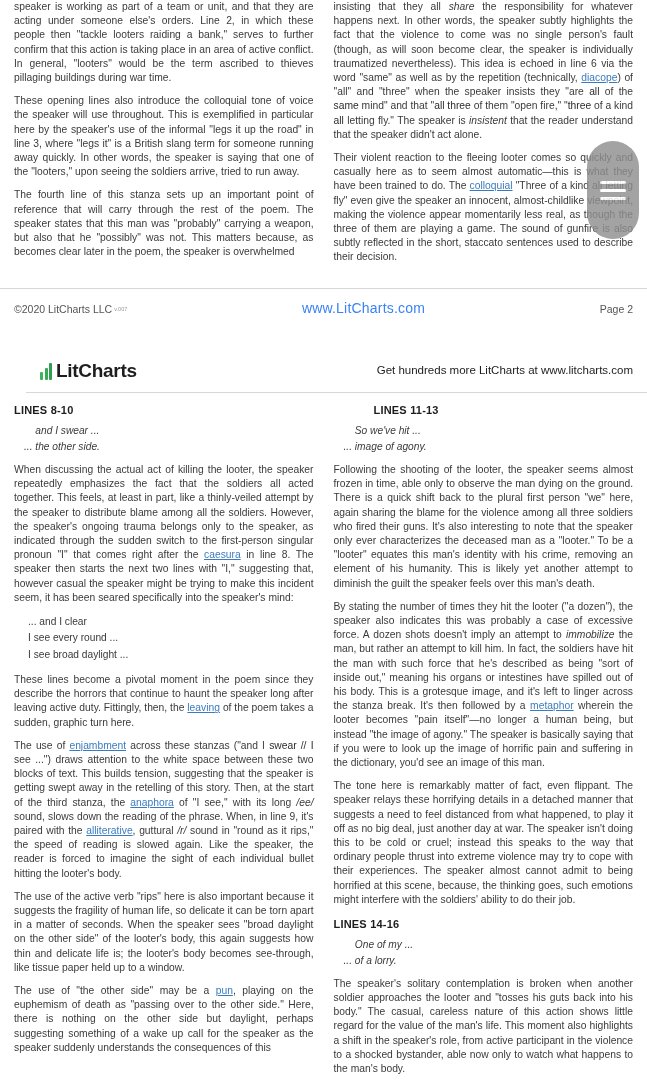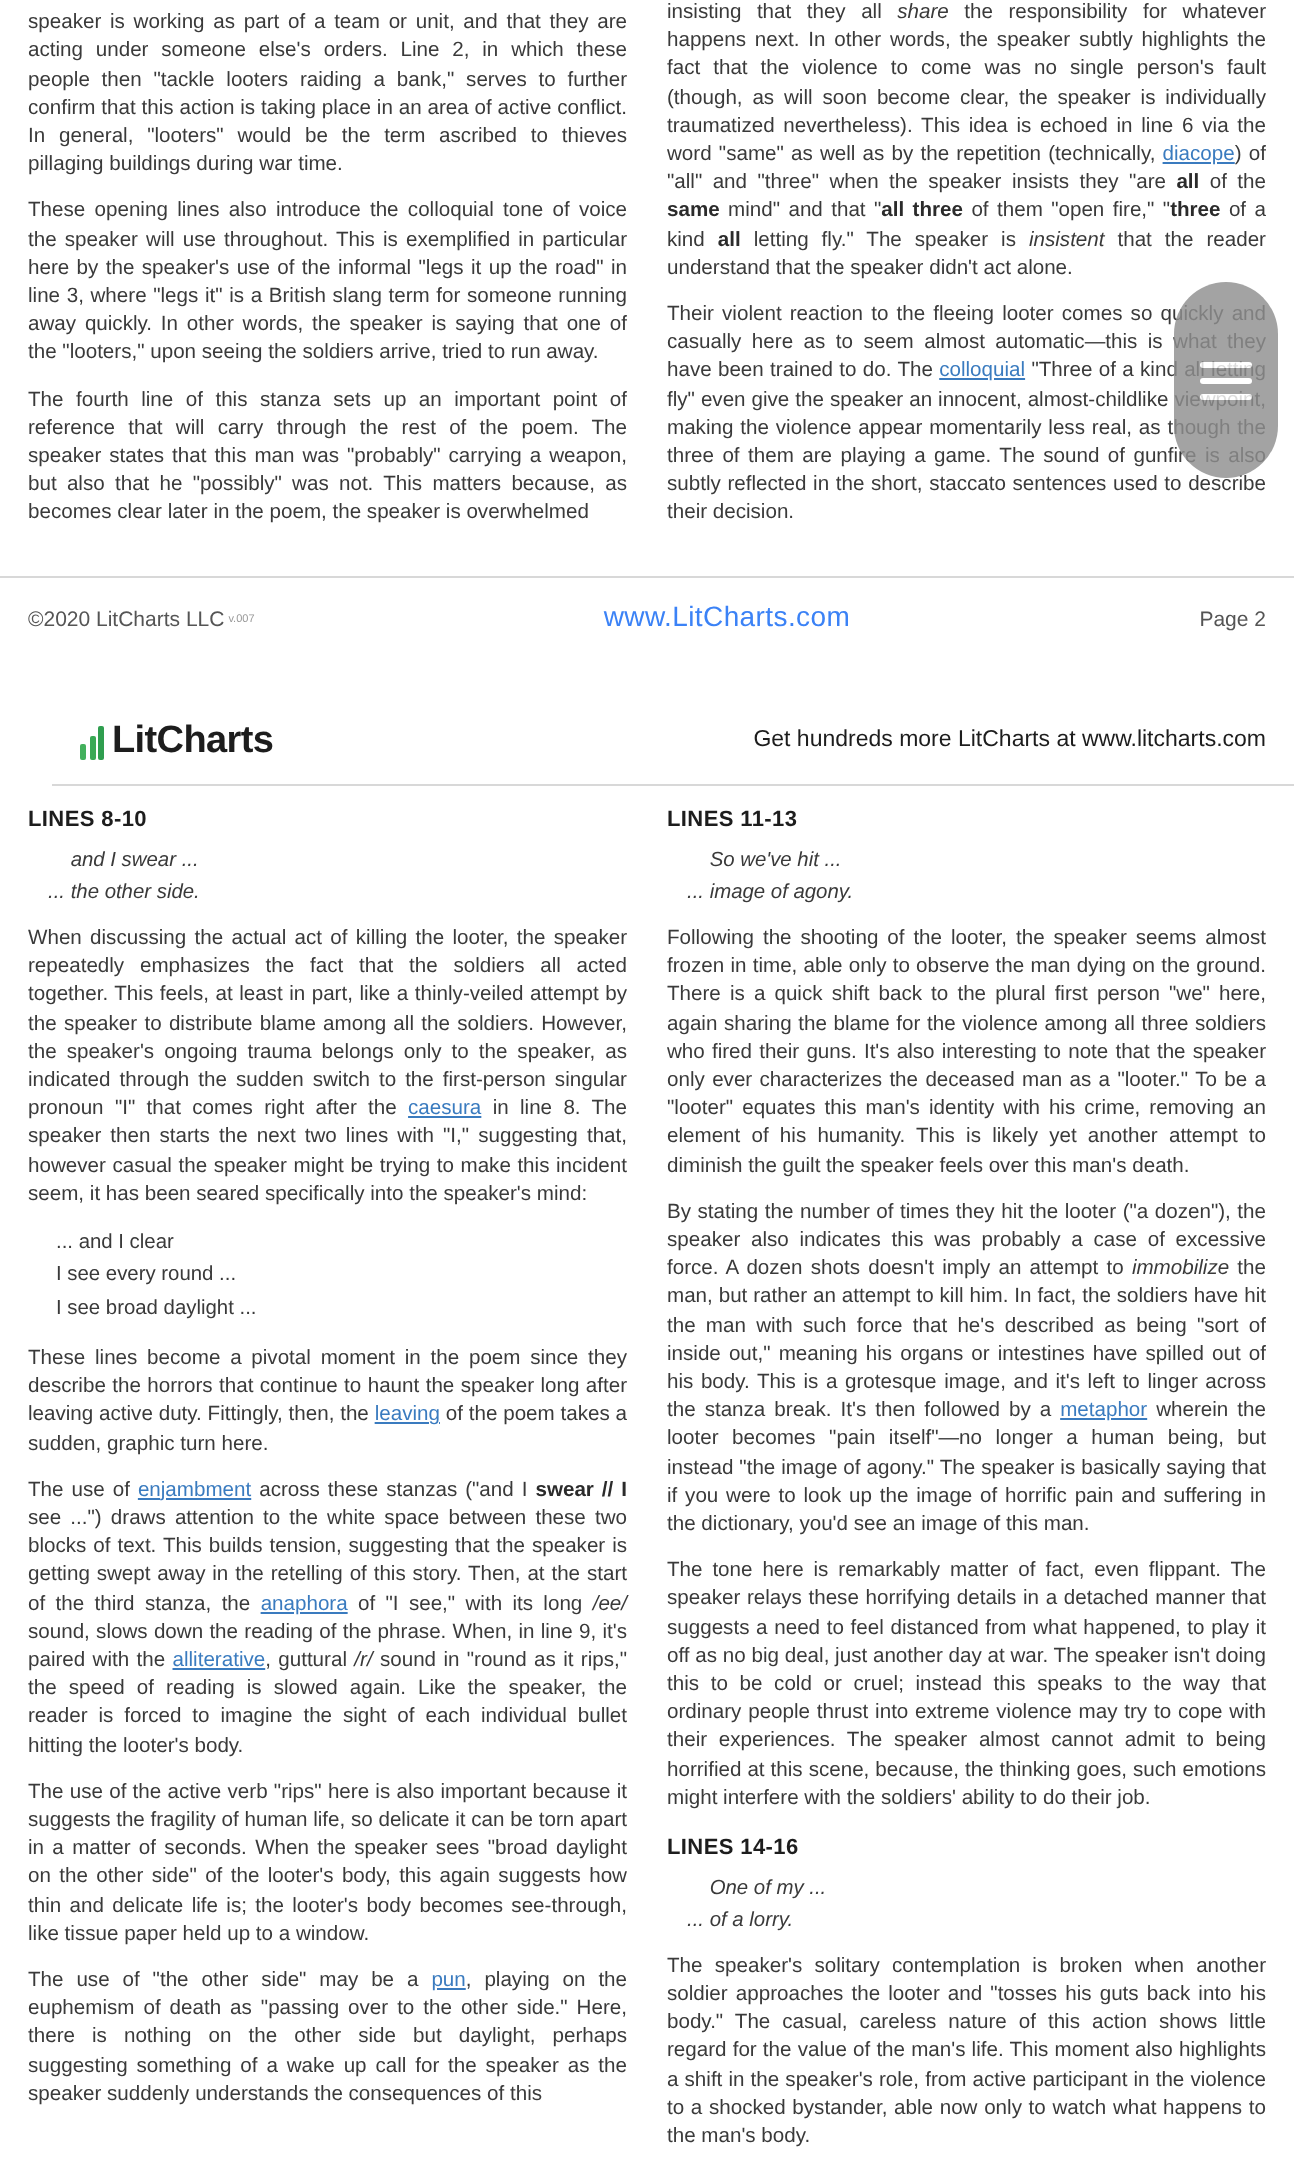--- a/index.html
+++ b/index.html
@@ -33,25 +33,25 @@
   p {
     margin: 0 0 9px 0;
     text-align: justify;
     color: #3a3a3a;
   }
   a.lnk {
     color: #3a7bbf;
     text-decoration: underline;
     cursor: pointer;
   }
-  b, .bold { font-weight: bold; color: #2b2b2b; }
+  b, .bold { font-weight: normal; color: #2b2b2b; }
   i, .ital { font-style: italic; }
 
   
-  .top-section { padding-top: 0; align-items: flex-end; }
+  .top-section { padding-top: 0; }
   .top-section p { margin-bottom: 9px; }
 
   
   .footer {
     margin-top: 14px;
     border-top: 1px solid #d8d8d8;
     padding: 10px 14px 0 14px;
     display: flex;
     align-items: baseline;
     justify-content: space-between;
@@ -211,21 +211,21 @@
         <div>I see every round ...</div>
         <div>I see broad daylight ...</div>
       </div>
       <p><span>These lines become a pivotal moment in the poem since they describe the horrors that continue to haunt the speaker long after leaving active duty. Fittingly, then, the </span><a class="lnk">leaving</a><span> of the poem takes a sudden, graphic turn here.</span></p>
       <p><span>The use of </span><a class="lnk">enjambment</a><span> across these stanzas ("and I </span><b>swear // I</b><span> see ...") draws attention to the white space between these two blocks of text. This builds tension, suggesting that the speaker is getting swept away in the retelling of this story. Then, at the start of the third stanza, the </span><a class="lnk">anaphora</a><span> of "I see," with its long </span><i>/ee/</i><span> sound, slows down the reading of the phrase. When, in line 9, it's paired with the </span><a class="lnk">alliterative</a><span>, guttural </span><i>/r/</i><span> sound in "round as it rips," the speed of reading is slowed again. Like the speaker, the reader is forced to imagine the sight of each individual bullet hitting the looter's body.</span></p>
       <p>The use of the active verb "rips" here is also important because it suggests the fragility of human life, so delicate it can be torn apart in a matter of seconds. When the speaker sees "broad daylight on the other side" of the looter's body, this again suggests how thin and delicate life is; the looter's body becomes see-through, like tissue paper held up to a window.</p>
       <p><span>The use of "the other side" may be a </span><a class="lnk">pun</a><span>, playing on the euphemism of death as "passing over to the other side." Here, there is nothing on the other side but daylight, perhaps suggesting something of a wake up call for the speaker as the speaker suddenly understands the consequences of this</span></p>
     </div>
 
     <div class="col">
-      <h3 class="lines-head" style="margin-top:10px;">LINES 11-13</h3>
+      <h3 class="lines-head" style="margin-top:10px;margin-left:40px;">LINES 11-13</h3>
       <div class="quote">
         <div>    So we've hit ...</div>
         <div>... image of agony.</div>
       </div>
       <p>Following the shooting of the looter, the speaker seems almost frozen in time, able only to observe the man dying on the ground. There is a quick shift back to the plural first person "we" here, again sharing the blame for the violence among all three soldiers who fired their guns. It's also interesting to note that the speaker only ever characterizes the deceased man as a "looter." To be a "looter" equates this man's identity with his crime, removing an element of his humanity. This is likely yet another attempt to diminish the guilt the speaker feels over this man's death.</p>
       <p><span>By stating the number of times they hit the looter ("a dozen"), the speaker also indicates this was probably a case of excessive force. A dozen shots doesn't imply an attempt to </span><i>immobilize</i><span> the man, but rather an attempt to kill him. In fact, the soldiers have hit the man with such force that he's described as being "sort of inside out," meaning his organs or intestines have spilled out of his body. This is a grotesque image, and it's left to linger across the stanza break. It's then followed by a </span><a class="lnk">metaphor</a><span> wherein the looter becomes "pain itself"—no longer a human being, but instead "the image of agony." The speaker is basically saying that if you were to look up the image of horrific pain and suffering in the dictionary, you'd see an image of this man.</span></p>
       <p>The tone here is remarkably matter of fact, even flippant. The speaker relays these horrifying details in a detached manner that suggests a need to feel distanced from what happened, to play it off as no big deal, just another day at war. The speaker isn't doing this to be cold or cruel; instead this speaks to the way that ordinary people thrust into extreme violence may try to cope with their experiences. The speaker almost cannot admit to being horrified at this scene, because, the thinking goes, such emotions might interfere with the soldiers' ability to do their job.</p>
       <h3 class="lines-head">LINES 14-16</h3>
       <div class="quote">
         <div>    One of my ...</div>

